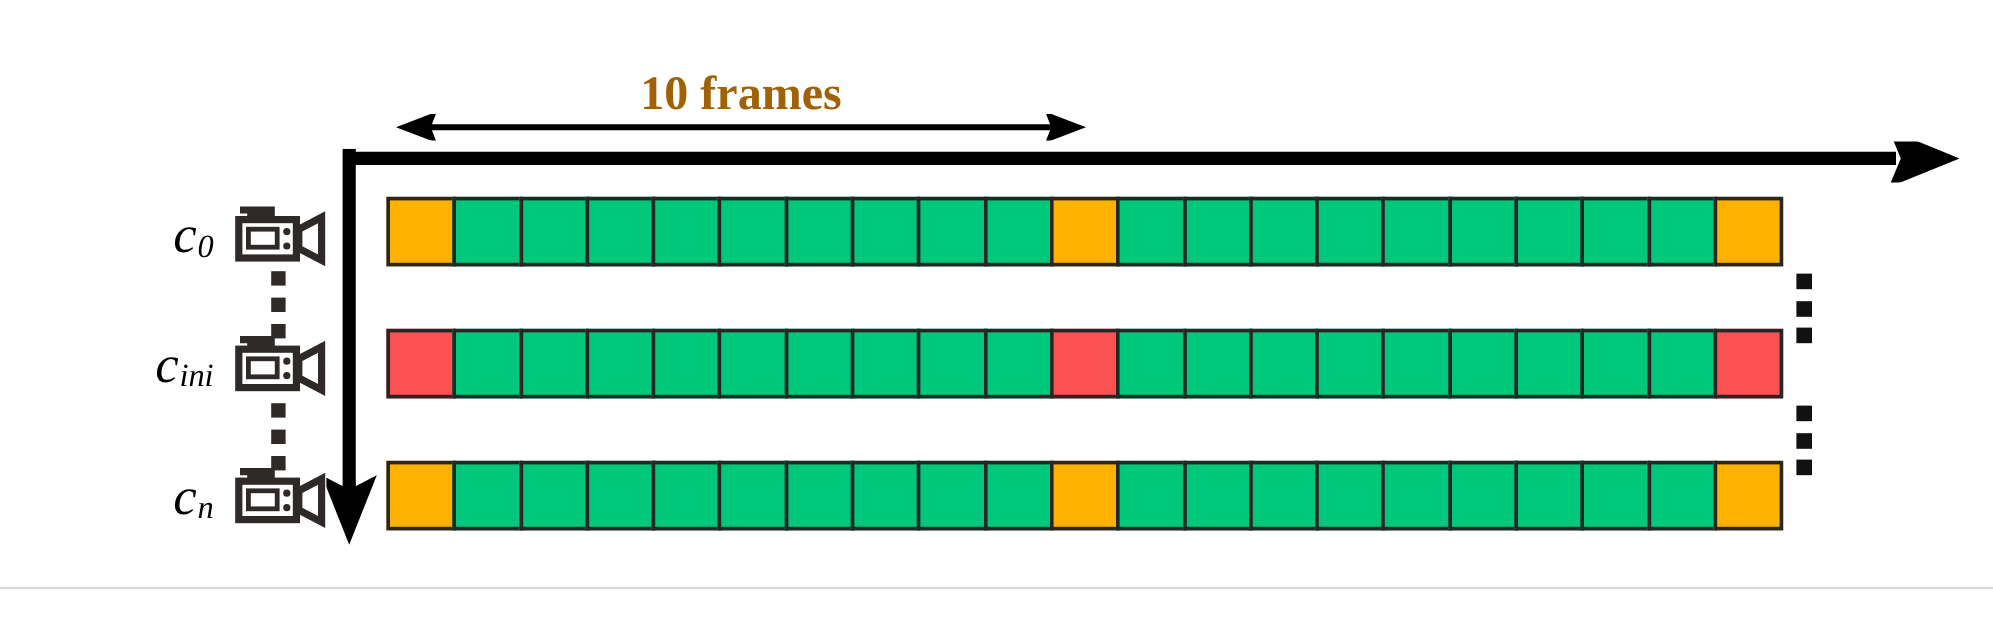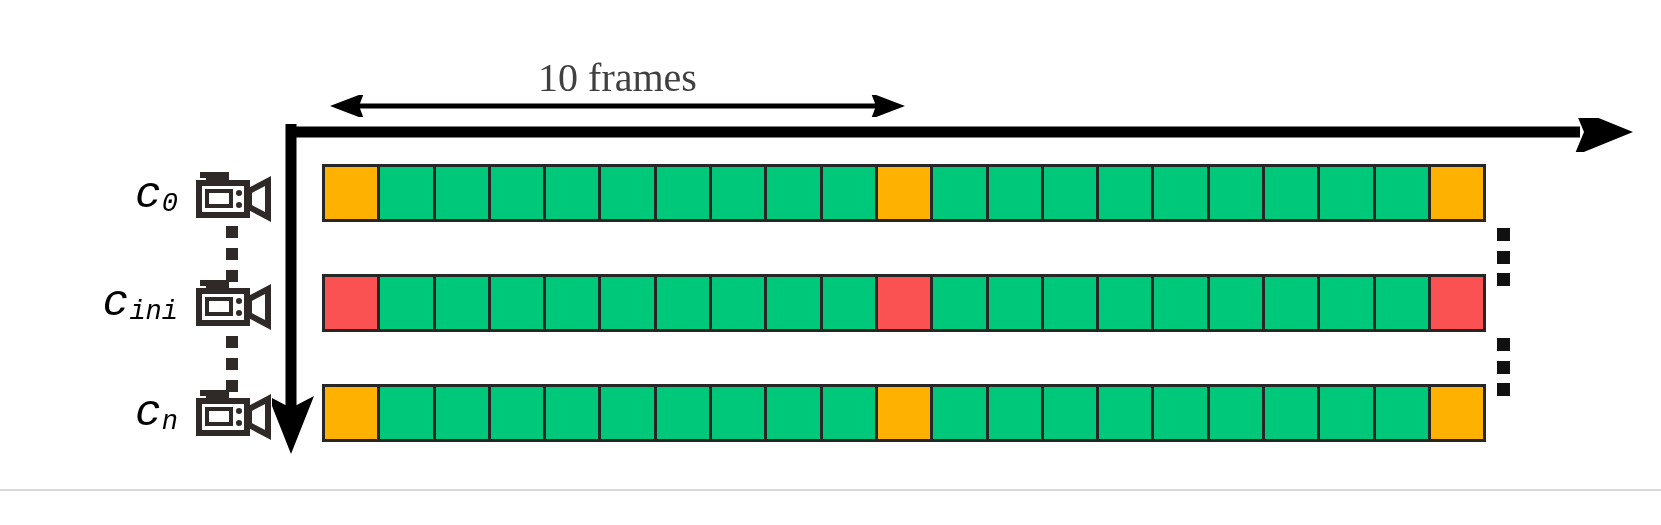--- a/index.html
+++ b/index.html
@@ -10,41 +10,41 @@
   }
   #stage{position:absolute;left:0;top:0;width:1661px;height:525px;}
 
   
   .page-rule{position:absolute;left:0;top:489px;width:1661px;height:2px;background:#d9d9d9;}
 
   
   .measure-wrap{position:absolute;left:330px;top:95px;width:575px;height:22px;}
   .measure-label{
     position:absolute;left:330px;top:56px;width:575px;text-align:center;
-    font-size:40px;line-height:44px;color:#404040;white-space:nowrap;
+    font-size:40px;line-height:44px;color:#a16207;white-space:nowrap;font-weight:bold;
   }
 
   
   .timeline-wrap{position:absolute;left:288px;top:118px;width:1345px;height:34px;}
 
   
   .vaxis-wrap{position:absolute;left:272px;top:124px;width:46px;height:330px;}
 
   
   .labels{position:absolute;left:86px;top:150px;width:200px;height:300px;}
   .row-label{
     position:absolute;left:0;width:200px;height:70px;
     display:flex;align-items:center;gap:14px;
   }
   .row-label.r0{top:10px;}
   .row-label.r1{top:118px;}
   .row-label.r2{top:228px;}
   .cam-name{
     width:92px;text-align:right;font-size:44px;color:#000;
-    font-style:italic;font-family:Liberation Mono, monospace;
+    font-style:italic;font-family:Liberation Serif, serif;
     white-space:nowrap;letter-spacing:.5px;
   }
   .cam-name sub{font-size:27px;font-style:italic;vertical-align:-4px;letter-spacing:0;}
   .cam-icon{width:84px;height:56px;flex:0 0 84px;display:block;}
 
   
   .vdots{position:absolute;left:226px;width:12px;display:flex;flex-direction:column;
          justify-content:space-between;align-items:center;}
   .vdots.d1{top:226px;height:56px;}
   .vdots.d2{top:336px;height:56px;}

